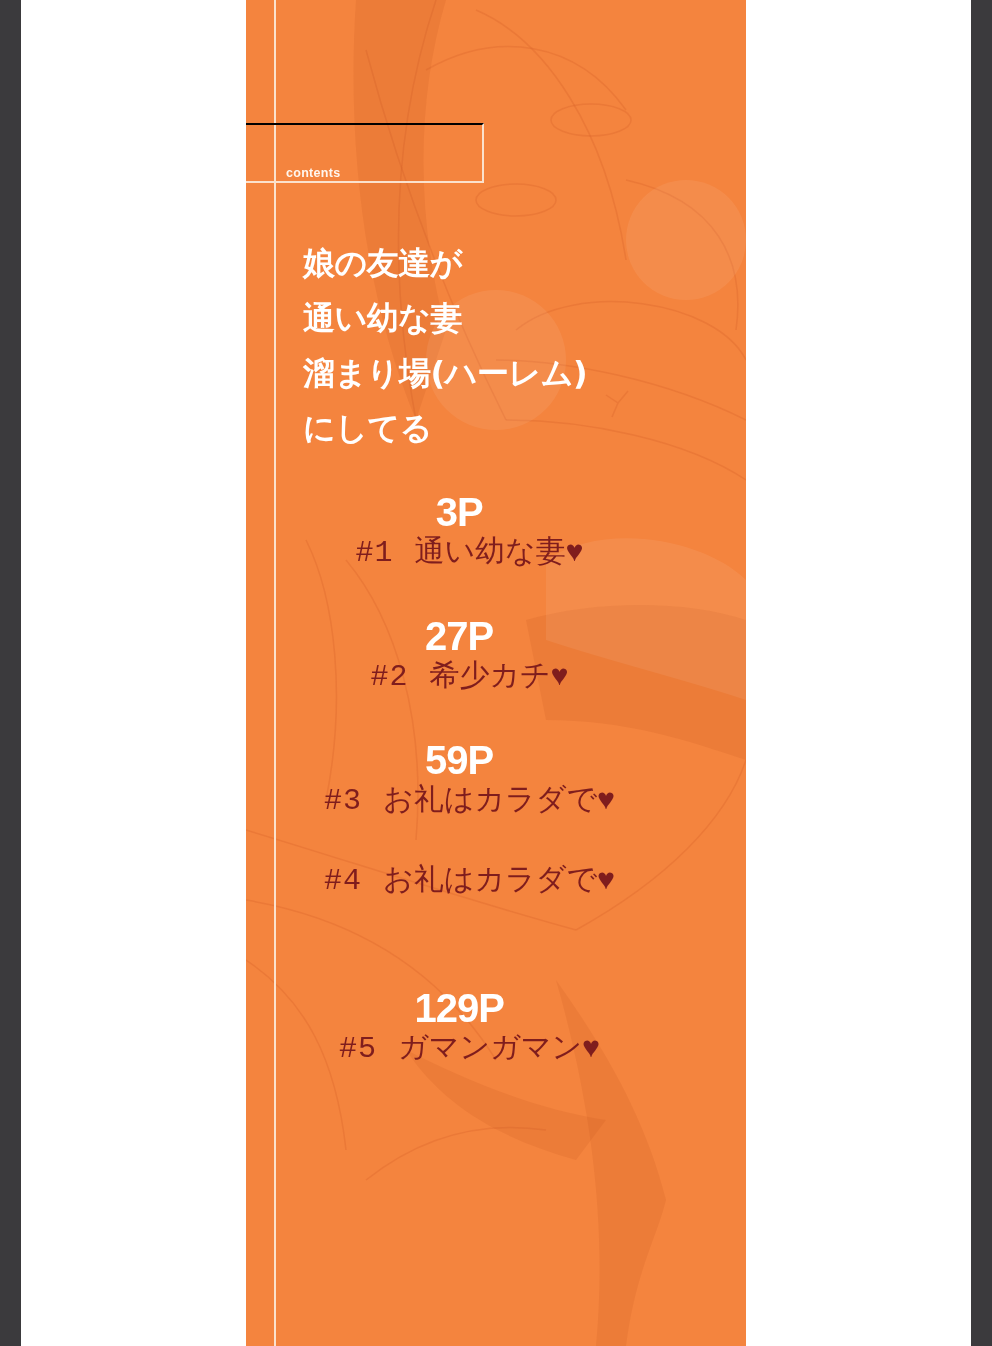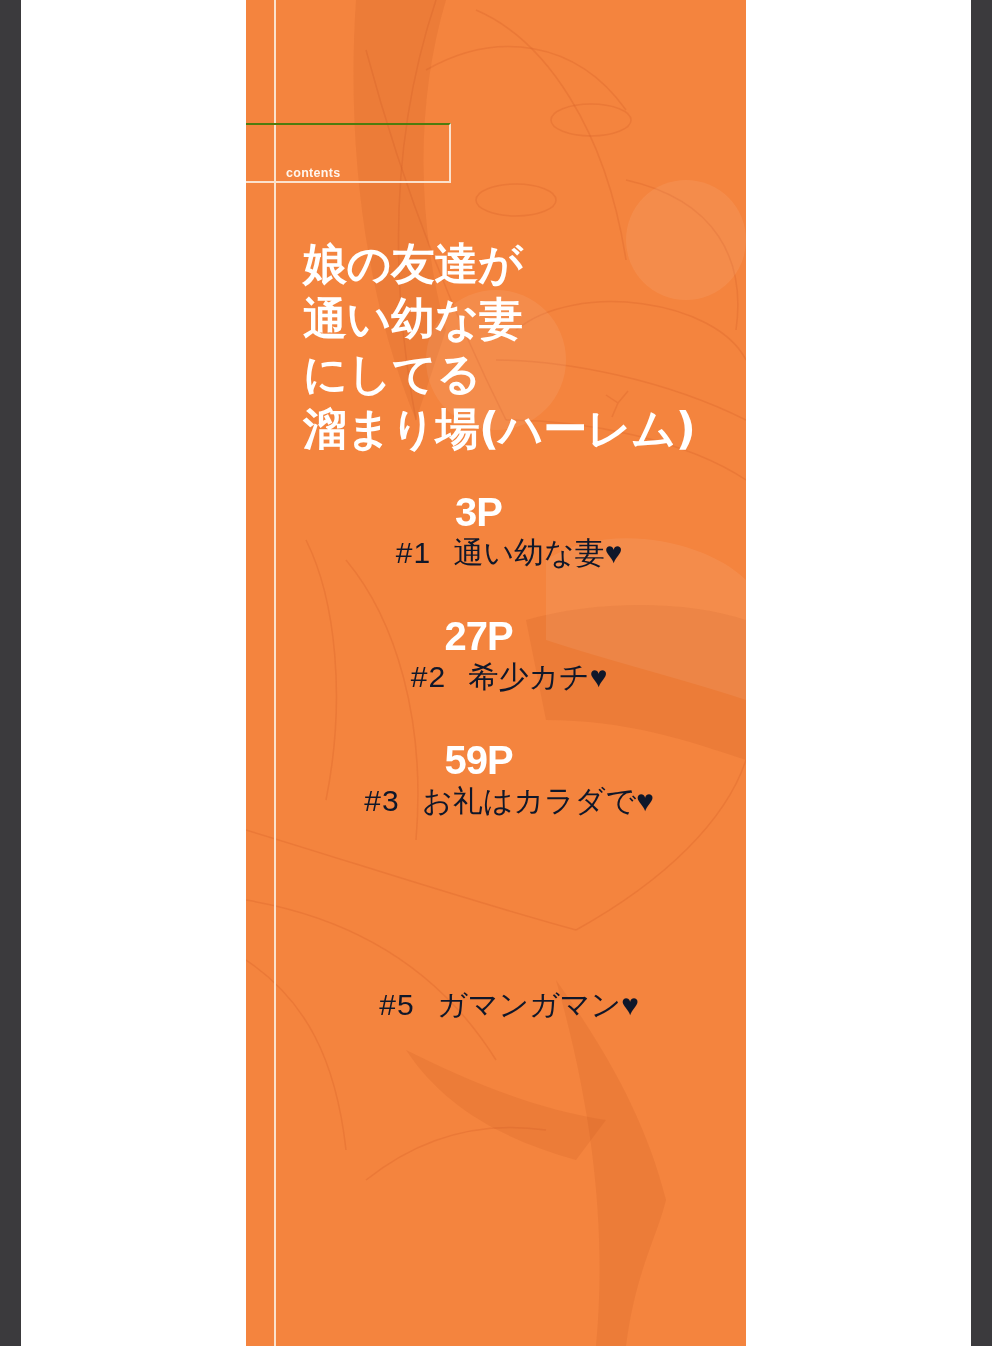--- a/index.html
+++ b/index.html
@@ -15,44 +15,43 @@
     .panel {
       position: absolute; left: 225px; top: 0; width: 500px; height: 1346px;
       background: #f4843e; overflow: hidden;
     }
     .art { position: absolute; left: 0; top: 0; width: 500px; height: 1346px; }
     .vline {
       position: absolute; left: 28px; top: 0; width: 2px; height: 1346px;
       background: #fbe1cc;
     }
     .label-box {
-      position: absolute; left: 0; top: 123px; width: 205px; height: 60px;
-      border-top: 2px solid #4d7c0f; border-bottom: 2px solid #fbe1cc; border-right: 2px solid #fbe1cc;
+      position: absolute; left: 0; top: 123px; width: 238px; height: 60px;
+      border-top: 2px solid #000000; border-bottom: 2px solid #fbe1cc; border-right: 2px solid #fbe1cc;
       box-sizing: border-box;
     }
     .label-text {
       position: absolute; left: 40px; bottom: 1px;
       color: #fff6ee; font-weight: bold; font-size: 12.5px; letter-spacing: 0.3px;
     }
     .title {
       position: absolute; left: 57px; top: 236px;
-      color: #ffffff; font-weight: bold; font-size: 44px; line-height: 55px;
+      color: #ffffff; font-weight: bold; font-size: 32px; line-height: 55px;
       font-family: "DejaVu Sans", sans-serif; letter-spacing: -0.5px;
     }
     .title div { white-space: nowrap; }
     .toc { position: absolute; left: 57px; top: 490px; }
     .entry { height: 124px; text-align: center; }
     .page-num {
       color: #ffffff; font-weight: bold; font-size: 40px; line-height: 44px;
       font-family: "Liberation Sans", sans-serif; letter-spacing: -1px;
     }
     .chapter {
-      color: #0f172a; font-size: 30px; line-height: 38px; white-space: nowrap;
-      font-family: Liberation Sans, sans-serif;
-      margin-left: 39px;
+      color: #7f1d1d; font-size: 30px; line-height: 38px; white-space: nowrap;
+      font-family: Liberation Mono, monospace;
     }
     .ch-no { display: inline-block; width: 80px; letter-spacing: 1px; }
     .heart { font-size: 30px; }
   </style>
 </head>
 <body>
 
 <div class="page">
   <div class="panel">
 
@@ -92,22 +91,22 @@
 
     <div class="vline"></div>
 
     <div class="label-box">
       <span class="label-text">contents</span>
     </div>
 
     <div class="title">
       <div>娘の友達が</div>
       <div>通い幼な妻</div>
+      <div>溜まり場(ハーレム)</div>
       <div>にしてる</div>
-      <div>溜まり場(ハーレム)</div>
     </div>
 
     <div class="toc">
       <div class="entry">
         <div class="page-num">3P</div>
         <div class="chapter">
           <span class="ch-no">#1</span><span>通い幼な妻</span><span class="heart">♥</span>
         </div>
       </div>
       <div class="entry">
@@ -116,22 +115,26 @@
           <span class="ch-no">#2</span><span>希少カチ</span><span class="heart">♥</span>
         </div>
       </div>
       <div class="entry">
         <div class="page-num">59P</div>
         <div class="chapter">
           <span class="ch-no">#3</span><span>お礼はカラダで</span><span class="heart">♥</span>
         </div>
       </div>
       <div class="entry">
+        <div class="chapter">
+          <span class="ch-no">#4</span><span>お礼はカラダで</span><span class="heart">♥</span>
+        </div>
       </div>
       <div class="entry">
+        <div class="page-num">129P</div>
         <div class="chapter">
           <span class="ch-no">#5</span><span>ガマンガマン</span><span class="heart">♥</span>
         </div>
       </div>
       <div class="entry">
       </div>
     </div>
 
   </div>
 </div>

